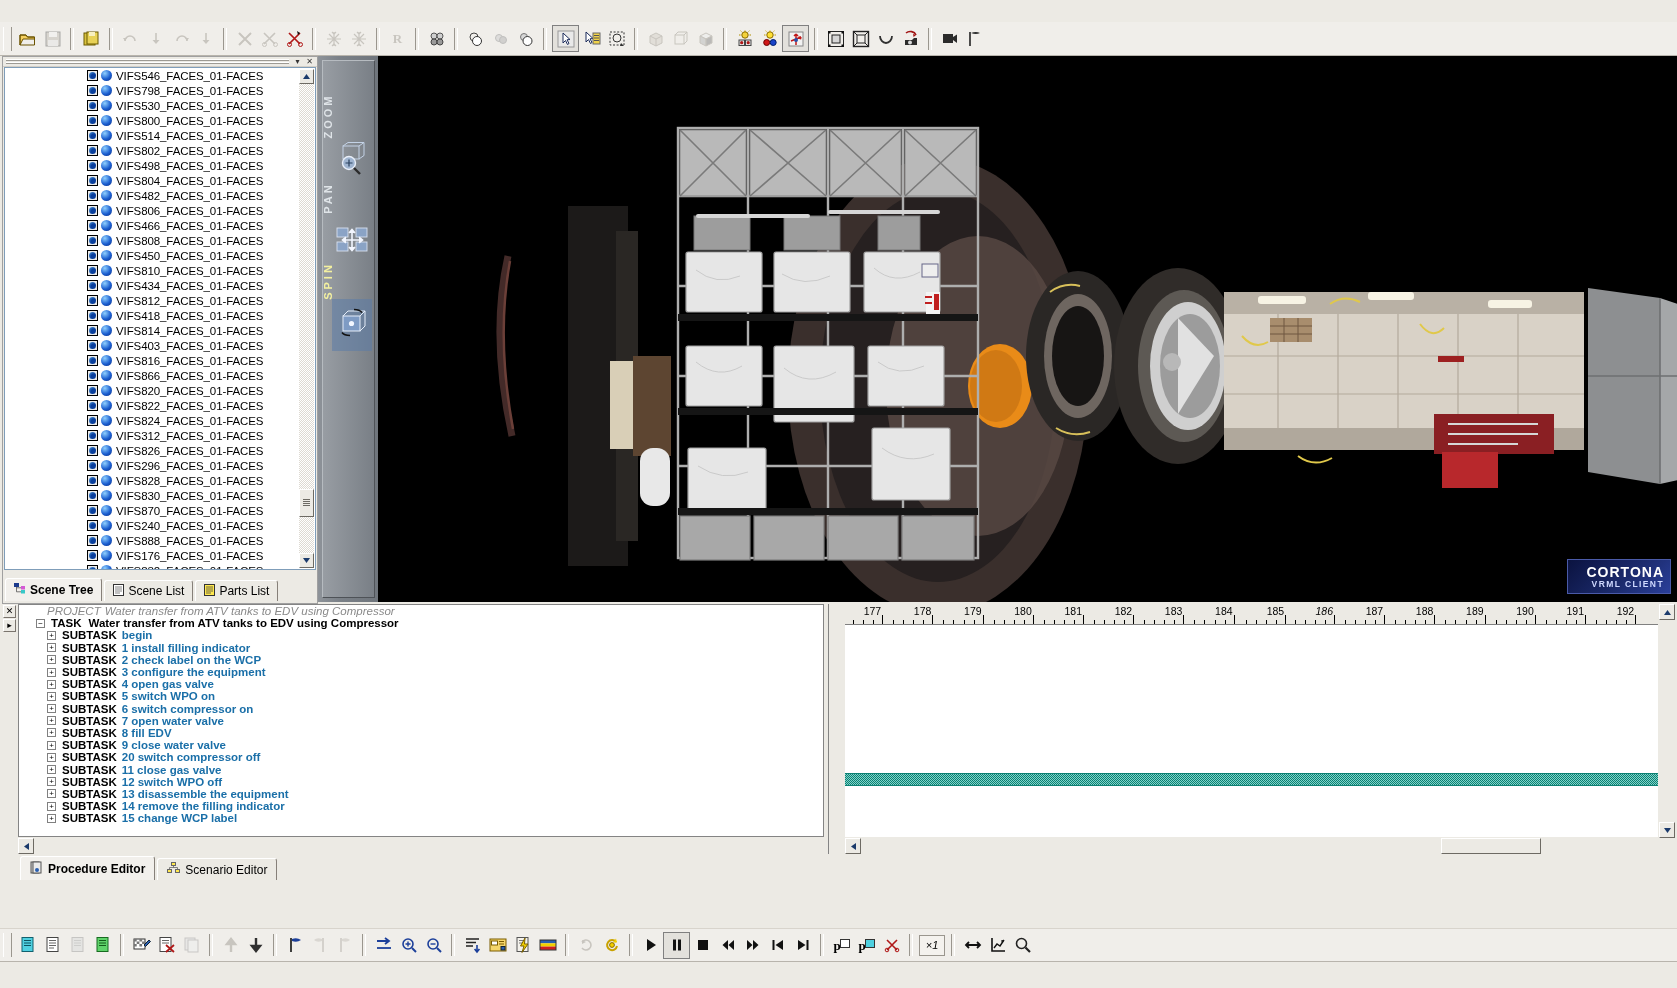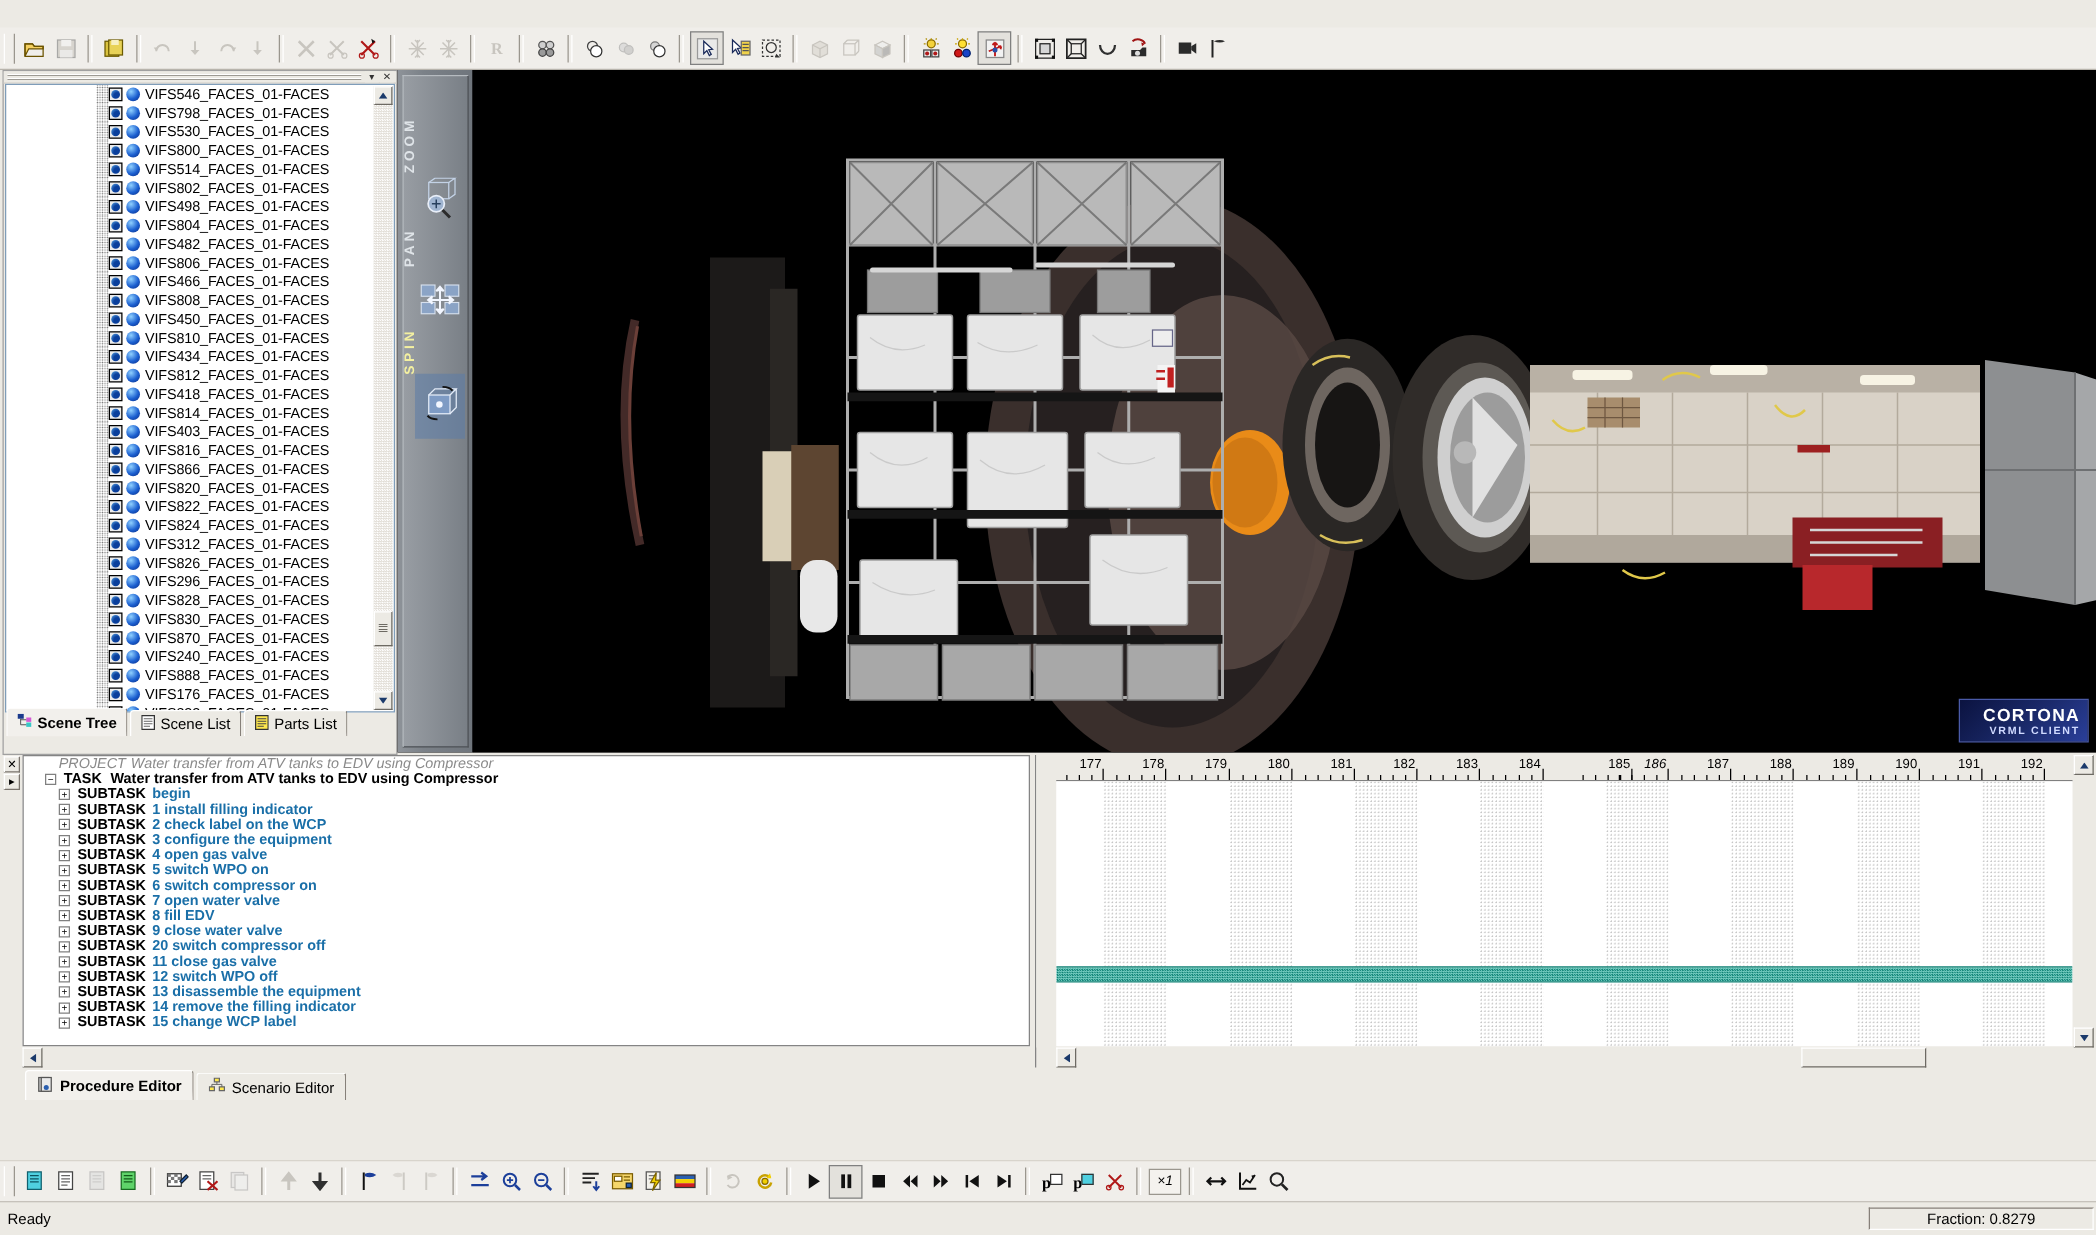--- a/index.html
+++ b/index.html
@@ -56,21 +56,21 @@
   
   .vsb{position:absolute;right:1px;top:1px;bottom:1px;width:15px;background:#eceae4;}
   .vsb .arrow{width:15px;height:15px;background:#eceae4;border:1px solid #fff;border-right-color:#6d6a63;
               border-bottom-color:#6d6a63;box-sizing:border-box;display:flex;align-items:center;justify-content:center;}
   .vsb .arrow.bot{position:absolute;bottom:0;left:0;}
   .vsb .track{position:absolute;left:0;right:0;top:15px;bottom:15px;
     background:repeating-conic-gradient(#fff 0% 25%, #dedad2 0% 50%) 0 0/2px 2px;}
   .vsb .thumb{position:absolute;left:0;width:15px;background:#eceae4;border:1px solid #fff;
               border-right-color:#6d6a63;border-bottom-color:#6d6a63;box-sizing:border-box;}
 
-  .tp-tabs{position:absolute;left:2px;bottom:14px;height:22px;display:flex;align-items:flex-end;text-align:right;}
+  .tp-tabs{position:absolute;left:2px;bottom:2px;height:22px;display:flex;align-items:flex-end;text-align:right;}
   .tptab{height:20px;display:flex;align-items:center;gap:4px;padding:0 8px;margin-right:2px;
          background:#eceae4;border:1px solid #fff;border-right-color:#868079;border-bottom:none;
          border-top-left-radius:3px;border-top-right-radius:3px;font-size:12px;cursor:default;}
   .tptab.active{height:22px;font-weight:bold;background:#f2f0ec;}
 
   
   .viewport{position:absolute;left:318px;top:56px;right:0px;height:546px;background:#000;overflow:hidden;}
   .vp-nav{position:absolute;left:0;top:0;width:60px;height:546px;
           background:linear-gradient(to right,#8e9399 0%, #7b8188 35%, #6f757c 100%);
           border-right:1px solid #55595e;}
@@ -1139,21 +1139,21 @@
             <span class="tl-minor" style="left: 40.16px;"></span>
           </div>
           <div class="tl-tick" style="left: 339.4px; width: 50.2px;">
             <span class="num">184</span>
             <span class="maj"></span>
             <span class="tl-minor" style="left: 10.04px;"></span>
             <span class="tl-minor" style="left: 20.08px;"></span>
             <span class="tl-minor" style="left: 30.12px;"></span>
             <span class="tl-minor" style="left: 40.16px;"></span>
           </div>
-          <div class="tl-tick" style="left: 411px; width: 50.2px;">
+          <div class="tl-tick" style="left: 391px; width: 50.2px;">
             <span class="num">185</span>
             <span class="maj"></span>
             <span class="tl-minor" style="left: 10.04px;"></span>
             <span class="tl-minor" style="left: 20.08px;"></span>
             <span class="tl-minor" style="left: 30.12px;"></span>
             <span class="tl-minor" style="left: 40.16px;"></span>
           </div>
           <div class="tl-tick" style="left: 439.8px; width: 50.2px; font-style: italic;">
             <span class="num">186</span>
             <span class="maj"></span>
@@ -1571,18 +1571,14 @@
           <span style="display: flex;">
             <svg width="18" height="18" viewBox="0 0 18 18">
               <circle cx="7.5" cy="7.5" r="5" fill="none" stroke="#222" stroke-width="1.6"></circle>
               <path d="M11.5,11.5 L16,16" stroke="#222" stroke-width="2.2"></path>
             </svg>
           </span>
         </div>
       </div>
   </div>
 
-  <div class="statusbar">
-    <div class="status-text">Ready</div>
-    <div class="status-cell" style="right:2px;width:180px;justify-content:center;">Fraction: 0.8279</div>
-  </div>
 
 </div>
 
 </body></html>

